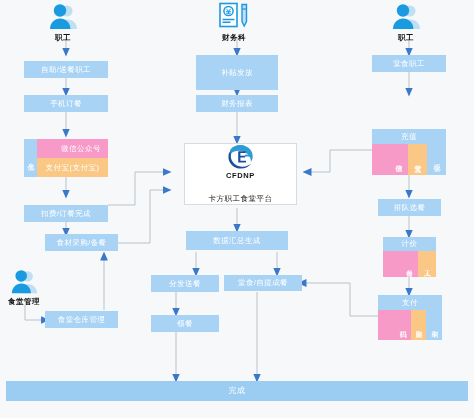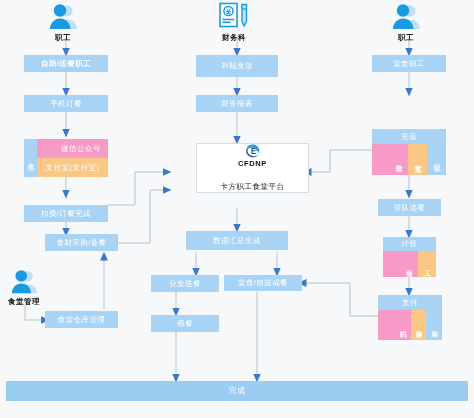--- a/index.html
+++ b/index.html
@@ -177,21 +177,21 @@
   <div class="actor" style="left:8px;top:268px;">
     <svg width="32" height="28" viewBox="0 0 34 30">
       <circle cx="21" cy="9" r="5.5" fill="#bfe0f2"></circle>
       <path d="M12 27c0-5.5 4.2-9.5 9.4-9.5S31 21.5 31 27z" fill="#bfe0f2"></path>
       <circle cx="14" cy="8.5" r="6.2" fill="#1a9ae0"></circle>
       <path d="M4 27c0-6 4.6-10.4 10.2-10.4S24.4 21 24.4 27z" fill="#1a9ae0"></path>
     </svg>
     <span class="cap">食堂管理</span>
   </div>
 
-  <div class="node blue" style="left:24px;top:55px;width:84px;height:17px;font-weight:bold;">
+  <div class="node blue" style="left:24px;top:61px;width:84px;height:17px;">
     <span>自助/送餐职工</span>
   </div>
 
   <div class="node blue" style="left:24px;top:95px;width:84px;height:17px;">
     <span>手机订餐</span>
   </div>
 
   <div class="vtag" style="left:24px;top:139px;width:13px;height:38px;">
     <span>充值</span>
   </div>
@@ -210,29 +210,29 @@
   </div>
 
   <div class="node blue" style="left:45px;top:234px;width:73px;height:17px;">
     <span>食材采购/备餐</span>
   </div>
 
   <div class="node blue" style="left:45px;top:311px;width:73px;height:17px;">
     <span>食堂仓库管理</span>
   </div>
 
-  <div class="node blue" style="left:196px;top:55px;width:82px;height:22px;">
+  <div class="node blue" style="left:196px;top:55px;width:82px;height:35px;">
     <span>补贴发放</span>
   </div>
 
   <div class="node blue" style="left:196px;top:95px;width:82px;height:17px;">
     <span>财务报表</span>
   </div>
 
-  <div class="platform" style="left:196px;top:143px;width:113px;height:50px;">
+  <div class="platform" style="left:184px;top:143px;width:113px;height:62px;">
     <svg width="40" height="26" viewBox="0 0 40 26">
       <path d="M20 1.2c-6.9 0-12.6 5.2-12.6 11.7S13.1 24.6 20 24.6c4.3 0 8.1-2 10.3-5.1-2.3 2-5.3 3.2-8.6 3.2-6.6 0-11.9-4.7-11.9-10.5S15.1 1.7 21.7 1.7c1.1 0 2.2.1 3.2.4A13.9 13.9 0 0 0 20 1.2z" fill="#1a4f9c"></path>
       <path d="M9.4 5.4c2.2-2.6 5.8-4.3 9.8-4.3 6.9 0 12.5 5 12.5 11.2 0 2.2-.7 4.2-1.9 5.9 0-.2.1-.5.1-.7 0-5.9-5.4-10.7-12-10.7-3.2 0-6.2 1.1-8.5 3z" fill="#2f9bd6"></path>
       <path d="M17.2 7.2h7.5v1.9h-5.3v2.6h4.6v1.9h-4.6v3.1h5.6v1.9h-7.8z" fill="#1a4f9c"></path>
       <path d="M24 10.5c3.4-.4 6.2 1 7.3 3.3-1.8-1.2-4.3-1.6-7.3-1.1z" fill="#2f9bd6"></path>
     </svg>
     <span class="pname">CFDNP</span>
     <span class="psub">卡方职工食堂平台</span>
   </div>
 

